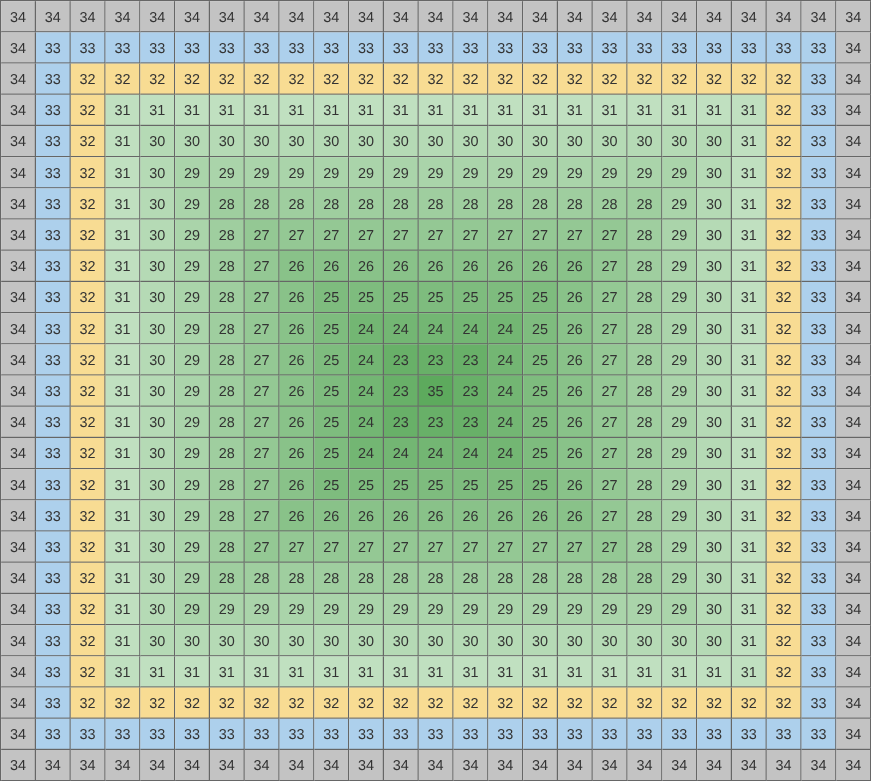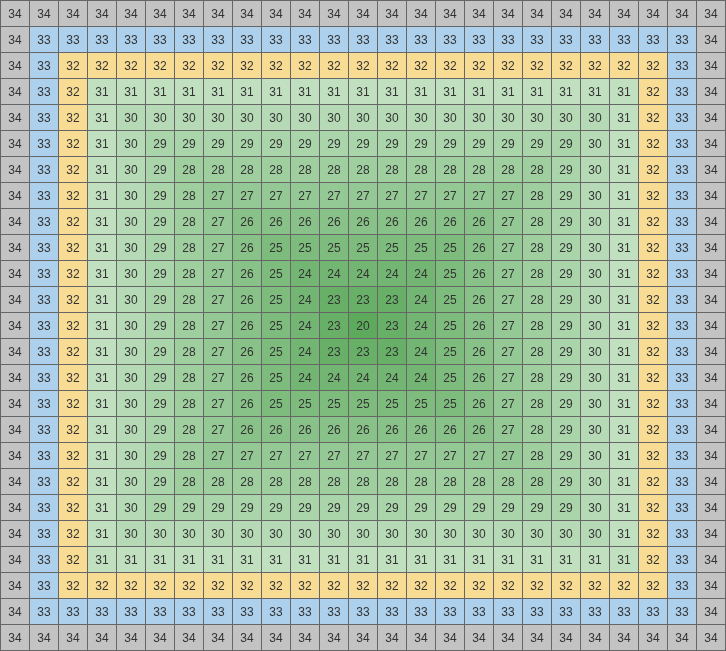--- a/index.html
+++ b/index.html
@@ -315,21 +315,21 @@
     <div class="cell" style="background: rgb(248, 220, 147);">32</div>
     <div class="cell" style="background: rgb(192, 224, 192);">31</div>
     <div class="cell" style="background: rgb(181, 218, 181);">30</div>
     <div class="cell" style="background: rgb(170, 212, 170);">29</div>
     <div class="cell" style="background: rgb(159, 206, 159);">28</div>
     <div class="cell" style="background: rgb(148, 200, 148);">27</div>
     <div class="cell" style="background: rgb(137, 194, 137);">26</div>
     <div class="cell" style="background: rgb(126, 188, 126);">25</div>
     <div class="cell" style="background: rgb(115, 182, 115);">24</div>
     <div class="cell" style="background: rgb(104, 176, 104);">23</div>
-    <div class="cell" style="background: rgb(93, 170, 93);">20</div>
+    <div class="cell" style="background: rgb(93, 170, 93);">35</div>
     <div class="cell" style="background: rgb(104, 176, 104);">23</div>
     <div class="cell" style="background: rgb(115, 182, 115);">24</div>
     <div class="cell" style="background: rgb(126, 188, 126);">25</div>
     <div class="cell" style="background: rgb(137, 194, 137);">26</div>
     <div class="cell" style="background: rgb(148, 200, 148);">27</div>
     <div class="cell" style="background: rgb(159, 206, 159);">28</div>
     <div class="cell" style="background: rgb(170, 212, 170);">29</div>
     <div class="cell" style="background: rgb(181, 218, 181);">30</div>
     <div class="cell" style="background: rgb(192, 224, 192);">31</div>
     <div class="cell" style="background: rgb(248, 220, 147);">32</div>

